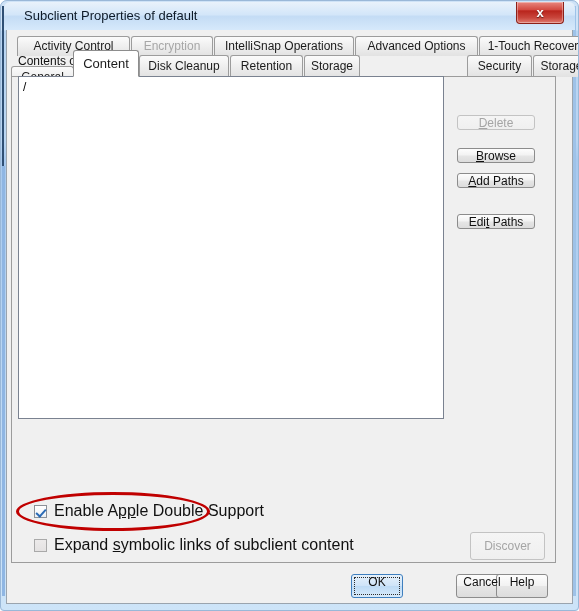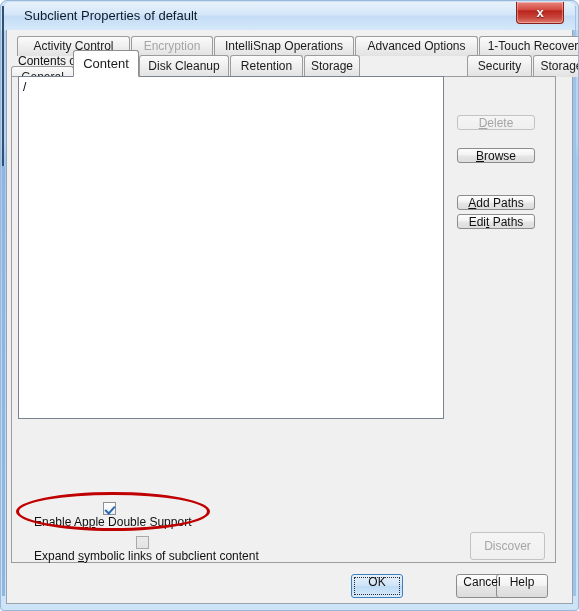--- a/index.html
+++ b/index.html
@@ -200,23 +200,22 @@
     background: linear-gradient(to bottom, #f5f5f5 0%, #efefef 100%);
     border-color: #c3c3c3;
     cursor: default;
   }
 
   
   .cbrow {
     position: absolute;
     display: flex;
     align-items: center;
-    font-size: 12px;
+    font-size: 16px;
     color: #111;
-    flex-direction: column;
   }
   .cbox {
     width: 13px; height: 13px;
     box-sizing: border-box;
     border: 1px solid #8c9097;
     background: linear-gradient(to bottom, #ffffff 0%, #f3f6f9 70%, #e9eef4 100%);
     margin-right: 7px;
     position: relative;
     flex: 0 0 auto;
     cursor: pointer;
@@ -330,21 +329,21 @@
   <div class="listbox">
     <div class="listbox-item">/</div>
   </div>
 
   <div class="sidebtn disabled" style="top:115px;">
     <span><span class="ul">D</span>elete</span>
   </div>
   <div class="sidebtn" style="top:148px;">
     <span><span class="ul">B</span>rowse</span>
   </div>
-  <div class="sidebtn" style="top:195px;justify-content:center;">
+  <div class="sidebtn" style="top:173px;justify-content:center;">
     <span><span class="ul">A</span>dd Paths</span>
   </div>
   <div class="sidebtn" style="top:214px;">
     <span>Edi<span class="ul">t</span> Paths</span>
   </div>
 
   <div class="cbrow" style="left:34px; top:502px;">
     <div class="cbox checked"></div>
     <div class="cblabel">Enable A<span class="ul">pp</span>le Double Support</div>
   </div>

